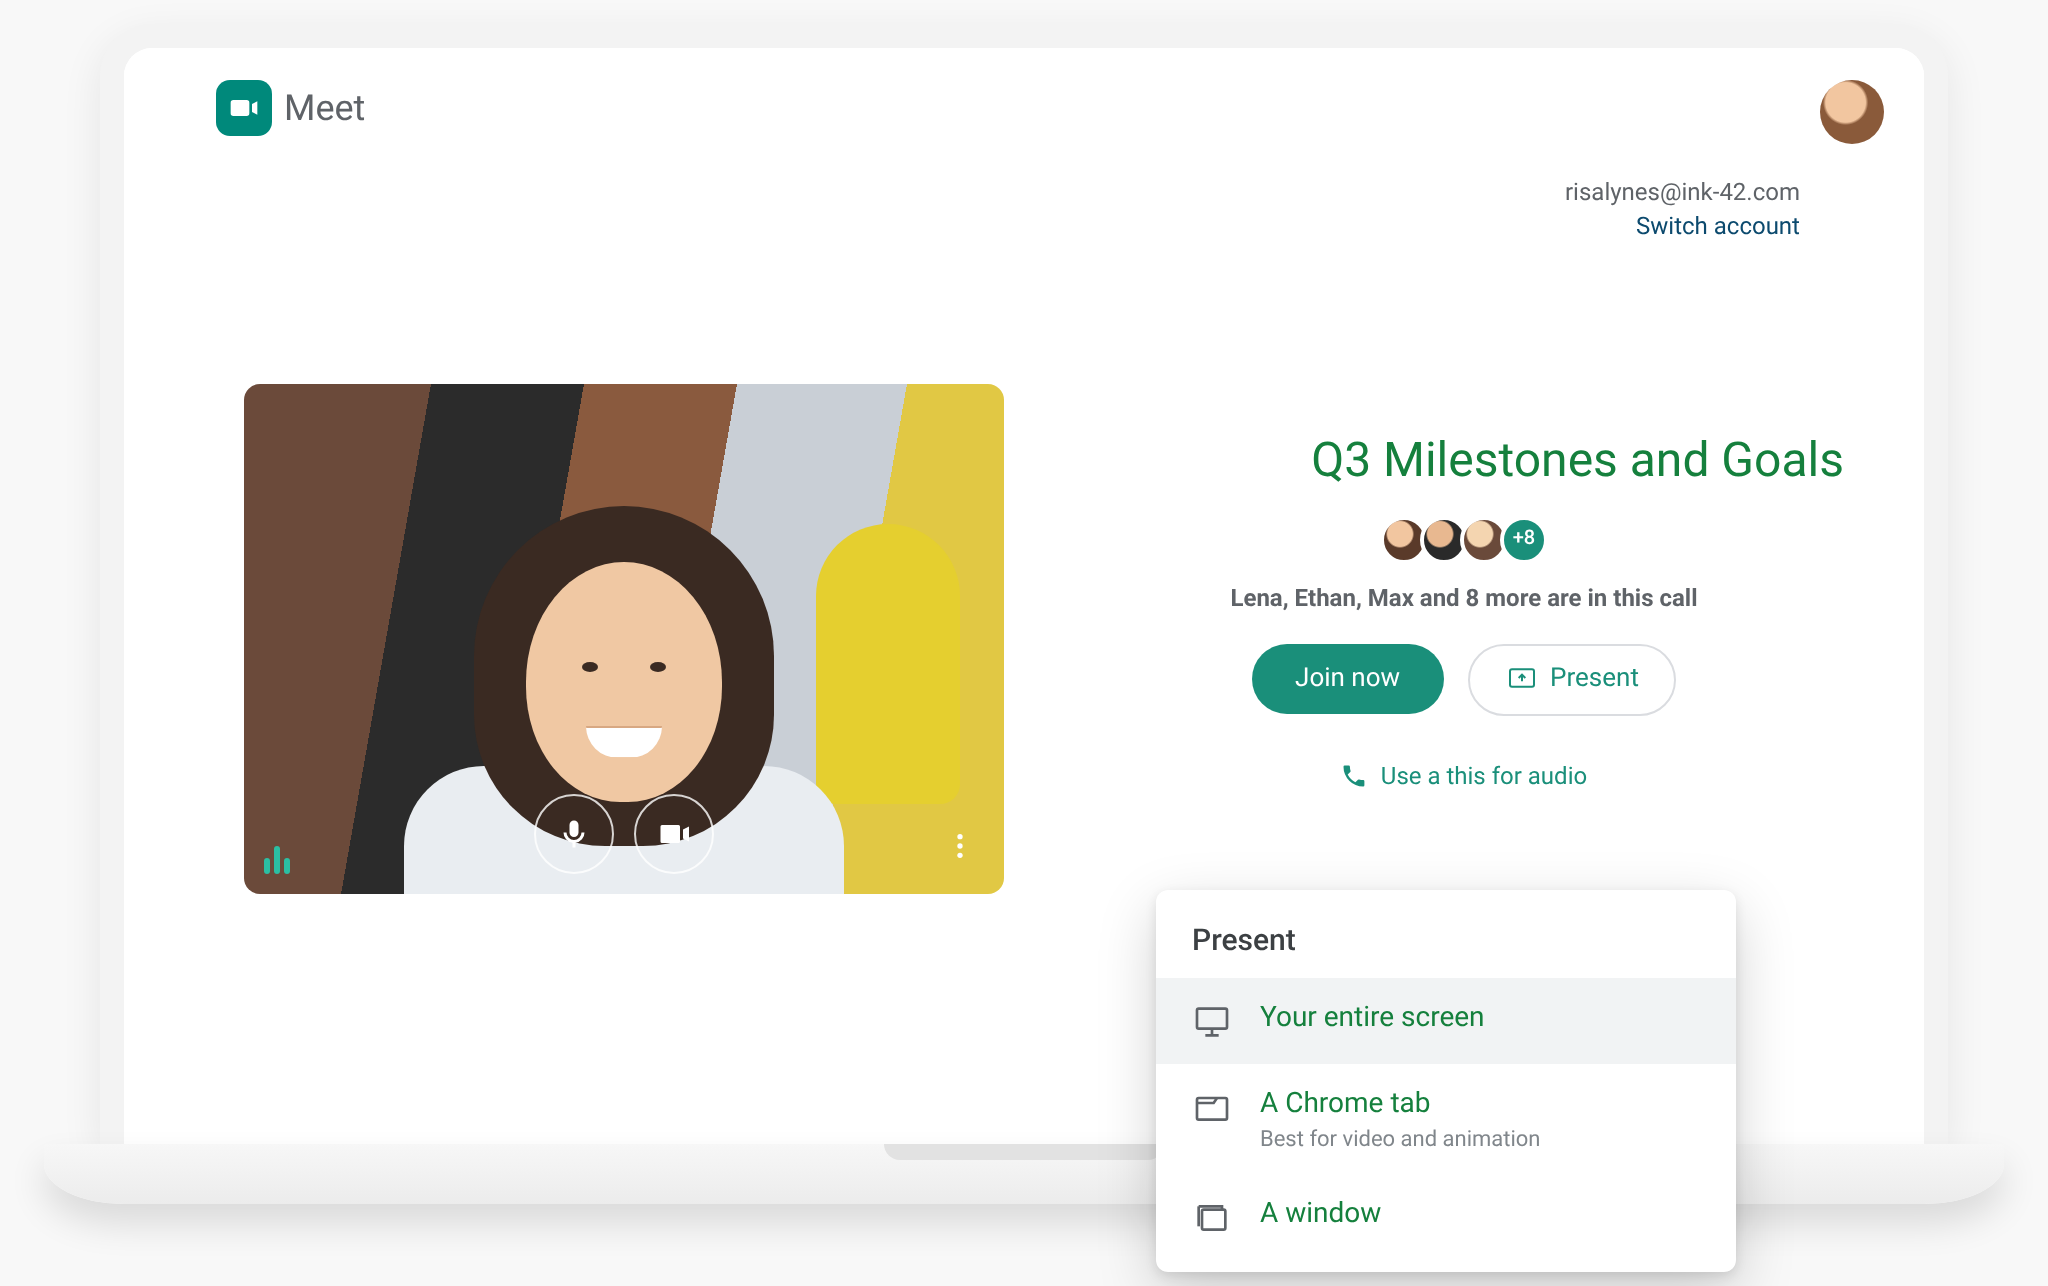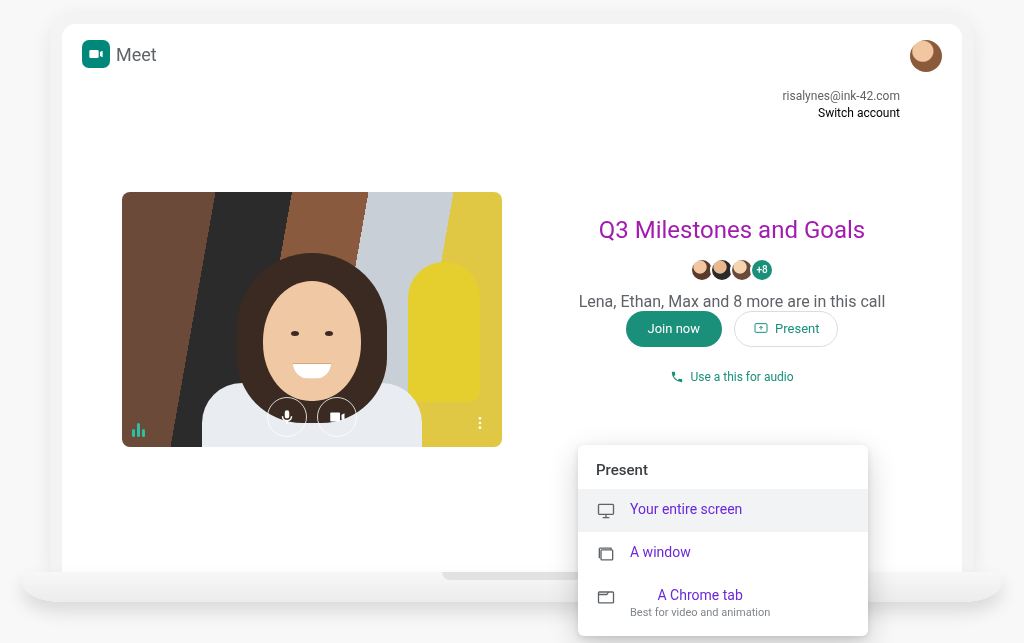--- a/index.html
+++ b/index.html
@@ -51,32 +51,32 @@
     border-radius: 14px 14px 0 0;
     overflow: hidden;
   }
   
   .header {
     display:flex;
     justify-content:space-between;
     align-items:flex-start;
     padding: 16px 20px 0 20px;
   }
-  .brand { display:flex; align-items:center; gap:6px; }
+  .brand { display:flex; align-items:center; gap:6px;margin-left:26px; }
   .brand-logo {
     width:28px;height:28px;border-radius:7px;
     background:#00897b;
     display:flex;align-items:center;justify-content:center;
   }
   .brand-logo svg{width:16px;height:16px;fill:#fff}
   .brand-name { font-size:18px; color:#5f6368; font-weight:400;}
   .account { display:flex; align-items:flex-start; gap:10px; }
   .account-text { text-align:right; font-size:12px; line-height:1.4; }
   .account-email { color:#5f6368;margin-top:48px; }
-  .account-switch { color:#000000; cursor:pointer; }
+  .account-switch { color:#0c4a6e; cursor:pointer; }
   .avatar-main {
     width:32px;height:32px;border-radius:50%;
     background: radial-gradient(circle at 40% 35%, #f2c6a0 0 35%, #8a5a3a 40% 100%);
   }
   
   .main {
     display:flex;
     padding: 70px 40px 0 60px;
     gap: 40px;
   }
@@ -135,38 +135,38 @@
   }
   .ctl-btn svg{width:18px;height:18px;fill:#fff}
   .more-btn{
     position:absolute; right:8px; bottom:10px;
     width:28px;height:28px; display:flex;align-items:center;justify-content:center;
     cursor:pointer;
   }
   .more-btn svg{fill:#fff;width:16px;height:16px}
   
   .info-panel{ flex:1; text-align:center; padding-top:24px; }
-  .meet-title{ font-size:24px; color:#a21caf; font-weight:400; margin-bottom:14px;}
+  .meet-title{ font-size:24px; color:#15803d; font-weight:400; margin-bottom:14px;text-align:right;}
   .participants-row{ display:flex; justify-content:center; gap:0; margin-bottom:10px;}
   .p-avatar{
     width:24px;height:24px;border-radius:50%;
     border:2px solid #fff;
     margin-left:-4px;
   }
   .p-avatar:first-child{margin-left:0}
   .p-a1{background:radial-gradient(circle at 40% 35%,#f2c6a0 0 35%,#5a3a2a 40% 100%)}
   .p-a2{background:radial-gradient(circle at 40% 35%,#e8b890 0 35%,#2a2a2a 40% 100%)}
   .p-a3{background:radial-gradient(circle at 40% 35%,#f4d5b0 0 35%,#6a4a3a 40% 100%)}
   .p-more{
     width:24px;height:24px;border-radius:50%;background:#1a8f7a;
     color:#fff;font-size:10px;display:flex;align-items:center;justify-content:center;
     border:2px solid #fff;margin-left:-4px;font-weight:500;
   }
-  .participants-text{font-size:16px;color:#5f6368;}
-  .action-row{display:flex;justify-content:center;gap:12px;margin-bottom:22px;}
+  .participants-text{font-size:12px;color:#5f6368;margin-bottom:16px;font-weight:bold;}
+  .action-row{display:flex;justify-content:center;gap:12px;margin-bottom:22px;align-items:center;}
   .btn-join{
     background:#1a8f7a;color:#fff;border:none;
     padding:10px 22px;border-radius:22px;font-size:13px;cursor:pointer;
     font-family:inherit;
   }
   .btn-present{
     background:#fff;color:#1a8f7a;border:1px solid #dadce0;
     padding:9px 18px;border-radius:22px;font-size:13px;cursor:pointer;
     display:flex;align-items:center;gap:6px;font-family:inherit;
   }
@@ -188,21 +188,21 @@
   .present-menu-title{
     font-size:15px;color:#3c4043;font-weight:500;
     padding:6px 18px 10px 18px;
   }
   .pm-item{
     display:flex;align-items:flex-start;gap:14px;
     padding:11px 18px;cursor:pointer;
   }
   .pm-item.selected{background:#f1f3f4;}
   .pm-item svg{width:20px;height:20px;fill:none;stroke:#5f6368;stroke-width:1.6;flex-shrink:0;margin-top:1px;}
-  .pm-label{font-size:14px;color:#6d28d9;line-height:1.3;text-align:center;}
+  .pm-label{font-size:14px;color:#15803d;line-height:1.3;}
   .pm-sub{font-size:11px;color:#80868b;margin-top:2px;}
 </style>
 </head>
 <body>
 
 <div class="laptop-frame">
   <div class="screen">
 
     <div class="header">
       <div class="brand">
@@ -301,32 +301,32 @@
         <rect x="3" y="4" width="18" height="12" rx="1"></rect>
         <path d="M8 20h8M12 16v4"></path>
       </svg>
     <div>
       <div class="pm-label">Your entire screen</div>
     </div>
   </div>
 
   <div class="pm-item">
     <svg viewBox="0 0 24 24">
+        <rect x="3" y="6" width="18" height="13" rx="1"></rect>
+        <path d="M3 9h10l2-3"></path>
+      </svg>
+    <div>
+      <div class="pm-label">A Chrome tab</div>
+      <div class="pm-sub">Best for video and animation</div>
+    </div>
+  </div>
+
+  <div class="pm-item">
+    <svg viewBox="0 0 24 24">
         <rect x="6" y="7" width="14" height="12" rx="1"></rect>
         <path d="M4 5h14v2"></path>
         <path d="M4 5v12"></path>
       </svg>
     <div>
       <div class="pm-label">A window</div>
     </div>
   </div>
-
-  <div class="pm-item">
-    <svg viewBox="0 0 24 24">
-        <rect x="3" y="6" width="18" height="13" rx="1"></rect>
-        <path d="M3 9h10l2-3"></path>
-      </svg>
-    <div>
-      <div class="pm-label">A Chrome tab</div>
-      <div class="pm-sub">Best for video and animation</div>
-    </div>
-  </div>
 </div>
 
 </body></html>

